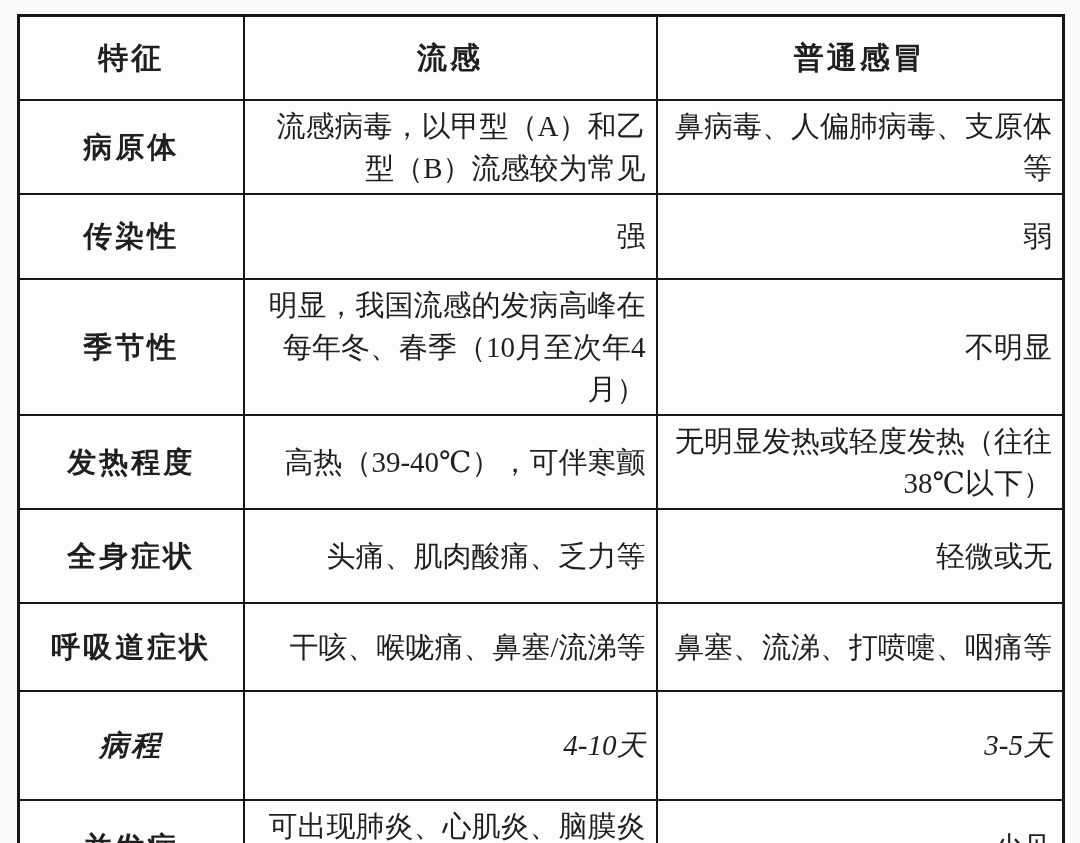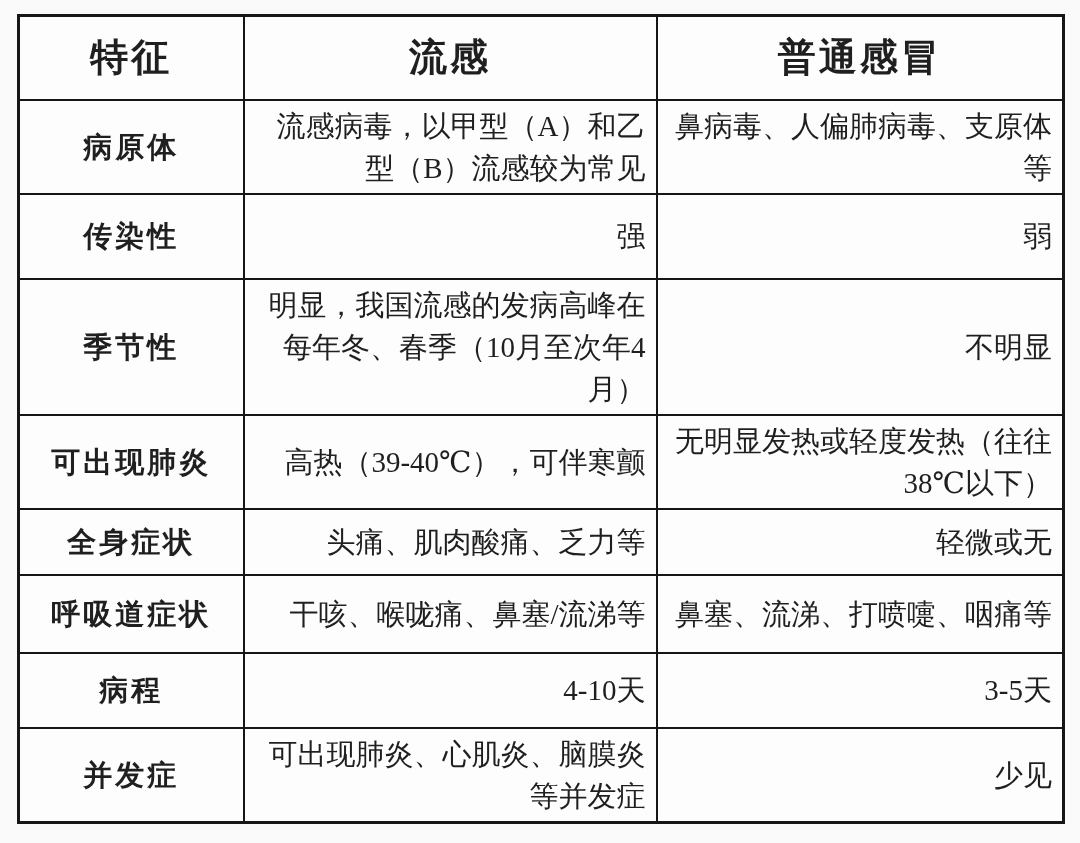--- a/index.html
+++ b/index.html
@@ -37,31 +37,31 @@
     padding: 4px 10px;
     font-weight: normal;
   }
   
   .doc-table thead th,
   .doc-table tbody th {
     font-weight: bold;
     text-align: center;
     letter-spacing: 3px;
   }
-  .doc-table thead th { font-size: 38px; }
+  .doc-table thead th { font-size: 30px; }
   .doc-table td { text-align: right; }
   
   .doc-table thead tr        { height: 84px; }
   .doc-table tbody tr:nth-child(1) { height: 89px; }
   .doc-table tbody tr:nth-child(2) { height: 85px; margin-left: 44px; }
   .doc-table tbody tr:nth-child(3) { height: 123px; }
   .doc-table tbody tr:nth-child(4) { height: 87px; }
-  .doc-table tbody tr:nth-child(5) { height: 66px; }
-  .doc-table tbody tr:nth-child(6) { height: 78px; }
-  .doc-table tbody tr:nth-child(7) { height: 75px; }
+  .doc-table tbody tr:nth-child(5) { height: 94px; }
+  .doc-table tbody tr:nth-child(6) { height: 88px; }
+  .doc-table tbody tr:nth-child(7) { height: 109px; font-style: italic; }
   .doc-table tbody tr:nth-child(8) { height: 83px; }
 </style>
 </head>
 <body>
 
 <table class="doc-table">
   <colgroup>
     <col class="c1">
       <col class="c2">
       <col class="c3">
@@ -83,21 +83,21 @@
       <th>传染性</th>
       <td>强</td>
       <td>弱</td>
     </tr>
     <tr>
       <th>季节性</th>
       <td>明显，我国流感的发病高峰在每年冬、春季（10月至次年4月）</td>
       <td>不明显</td>
     </tr>
     <tr>
-      <th>可出现肺炎</th>
+      <th>发热程度</th>
       <td>高热（39-40℃），可伴寒颤</td>
       <td>无明显发热或轻度发热（往往38℃以下）</td>
     </tr>
     <tr>
       <th>全身症状</th>
       <td>头痛、肌肉酸痛、乏力等</td>
       <td>轻微或无</td>
     </tr>
     <tr>
       <th>呼吸道症状</th>

